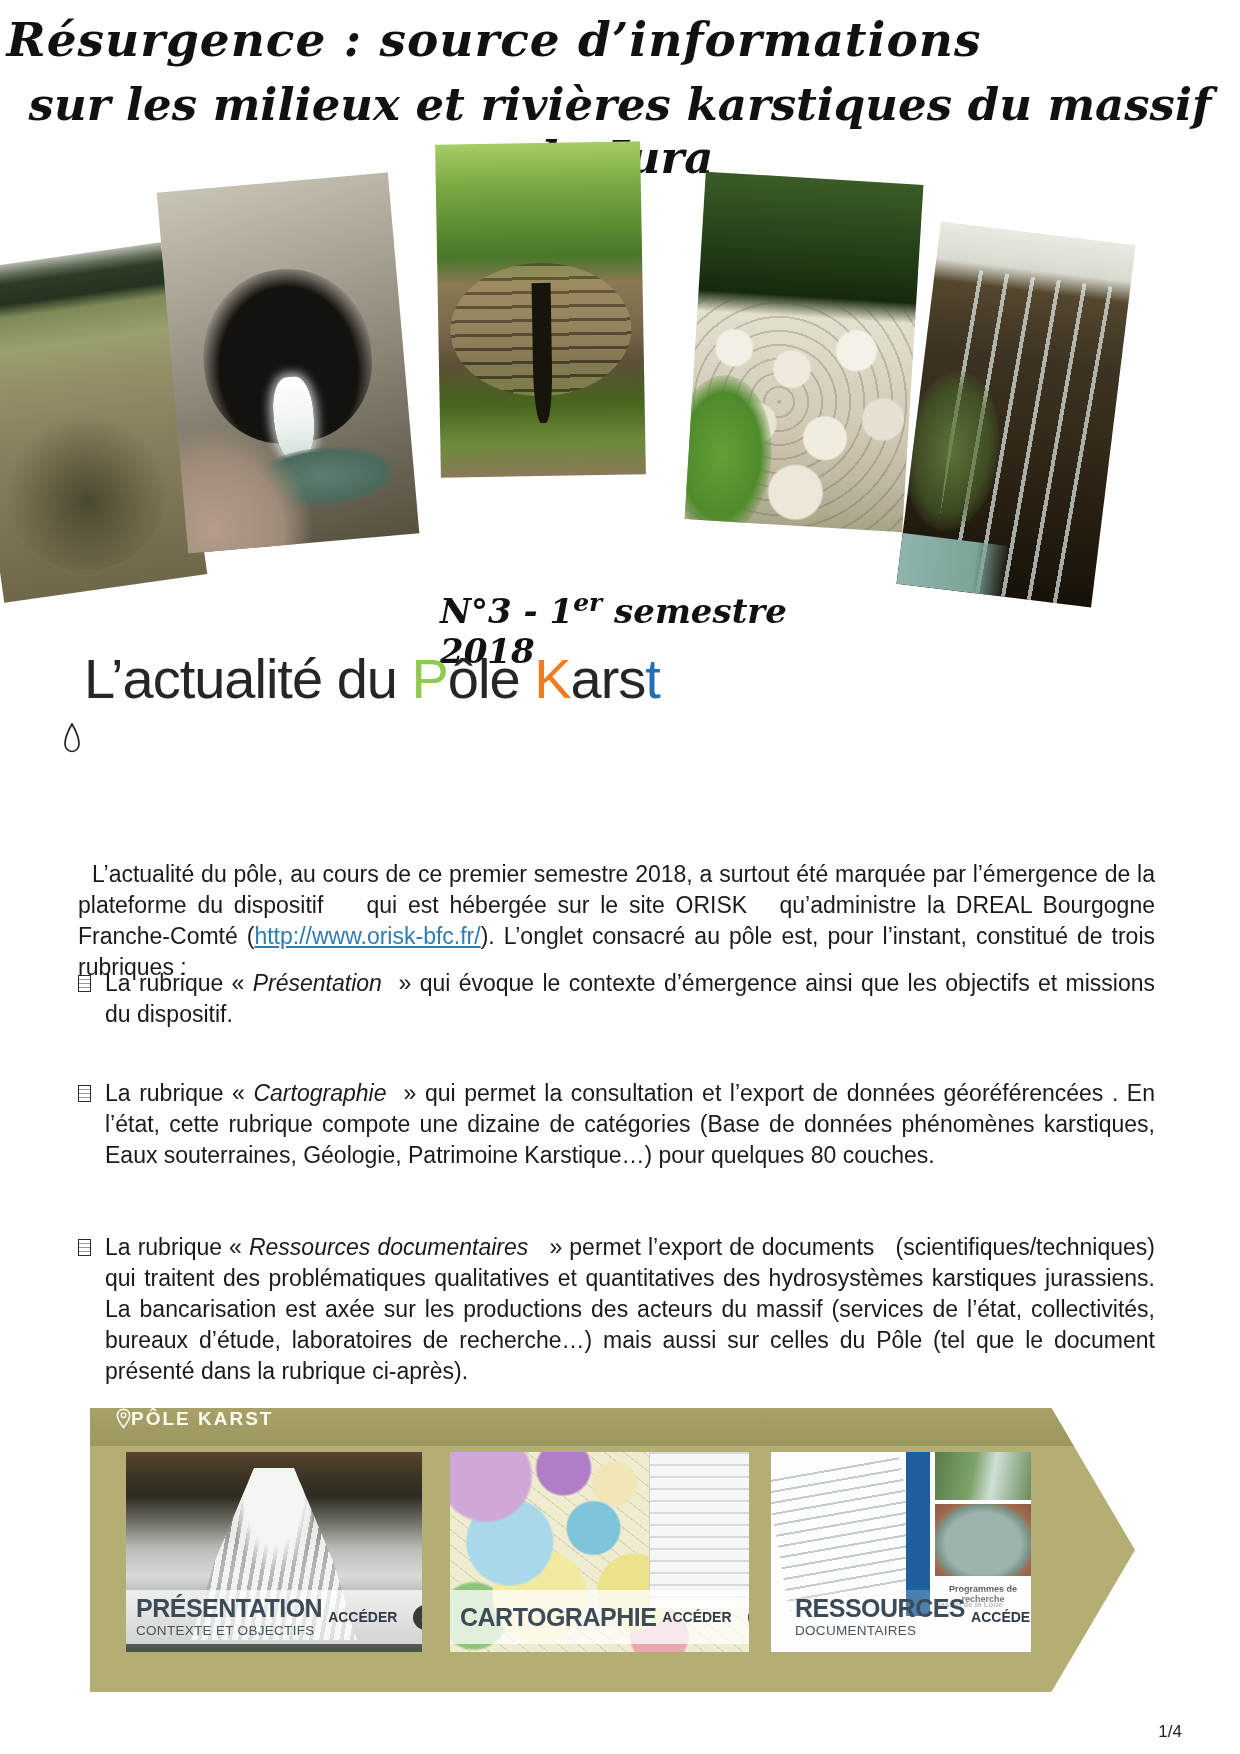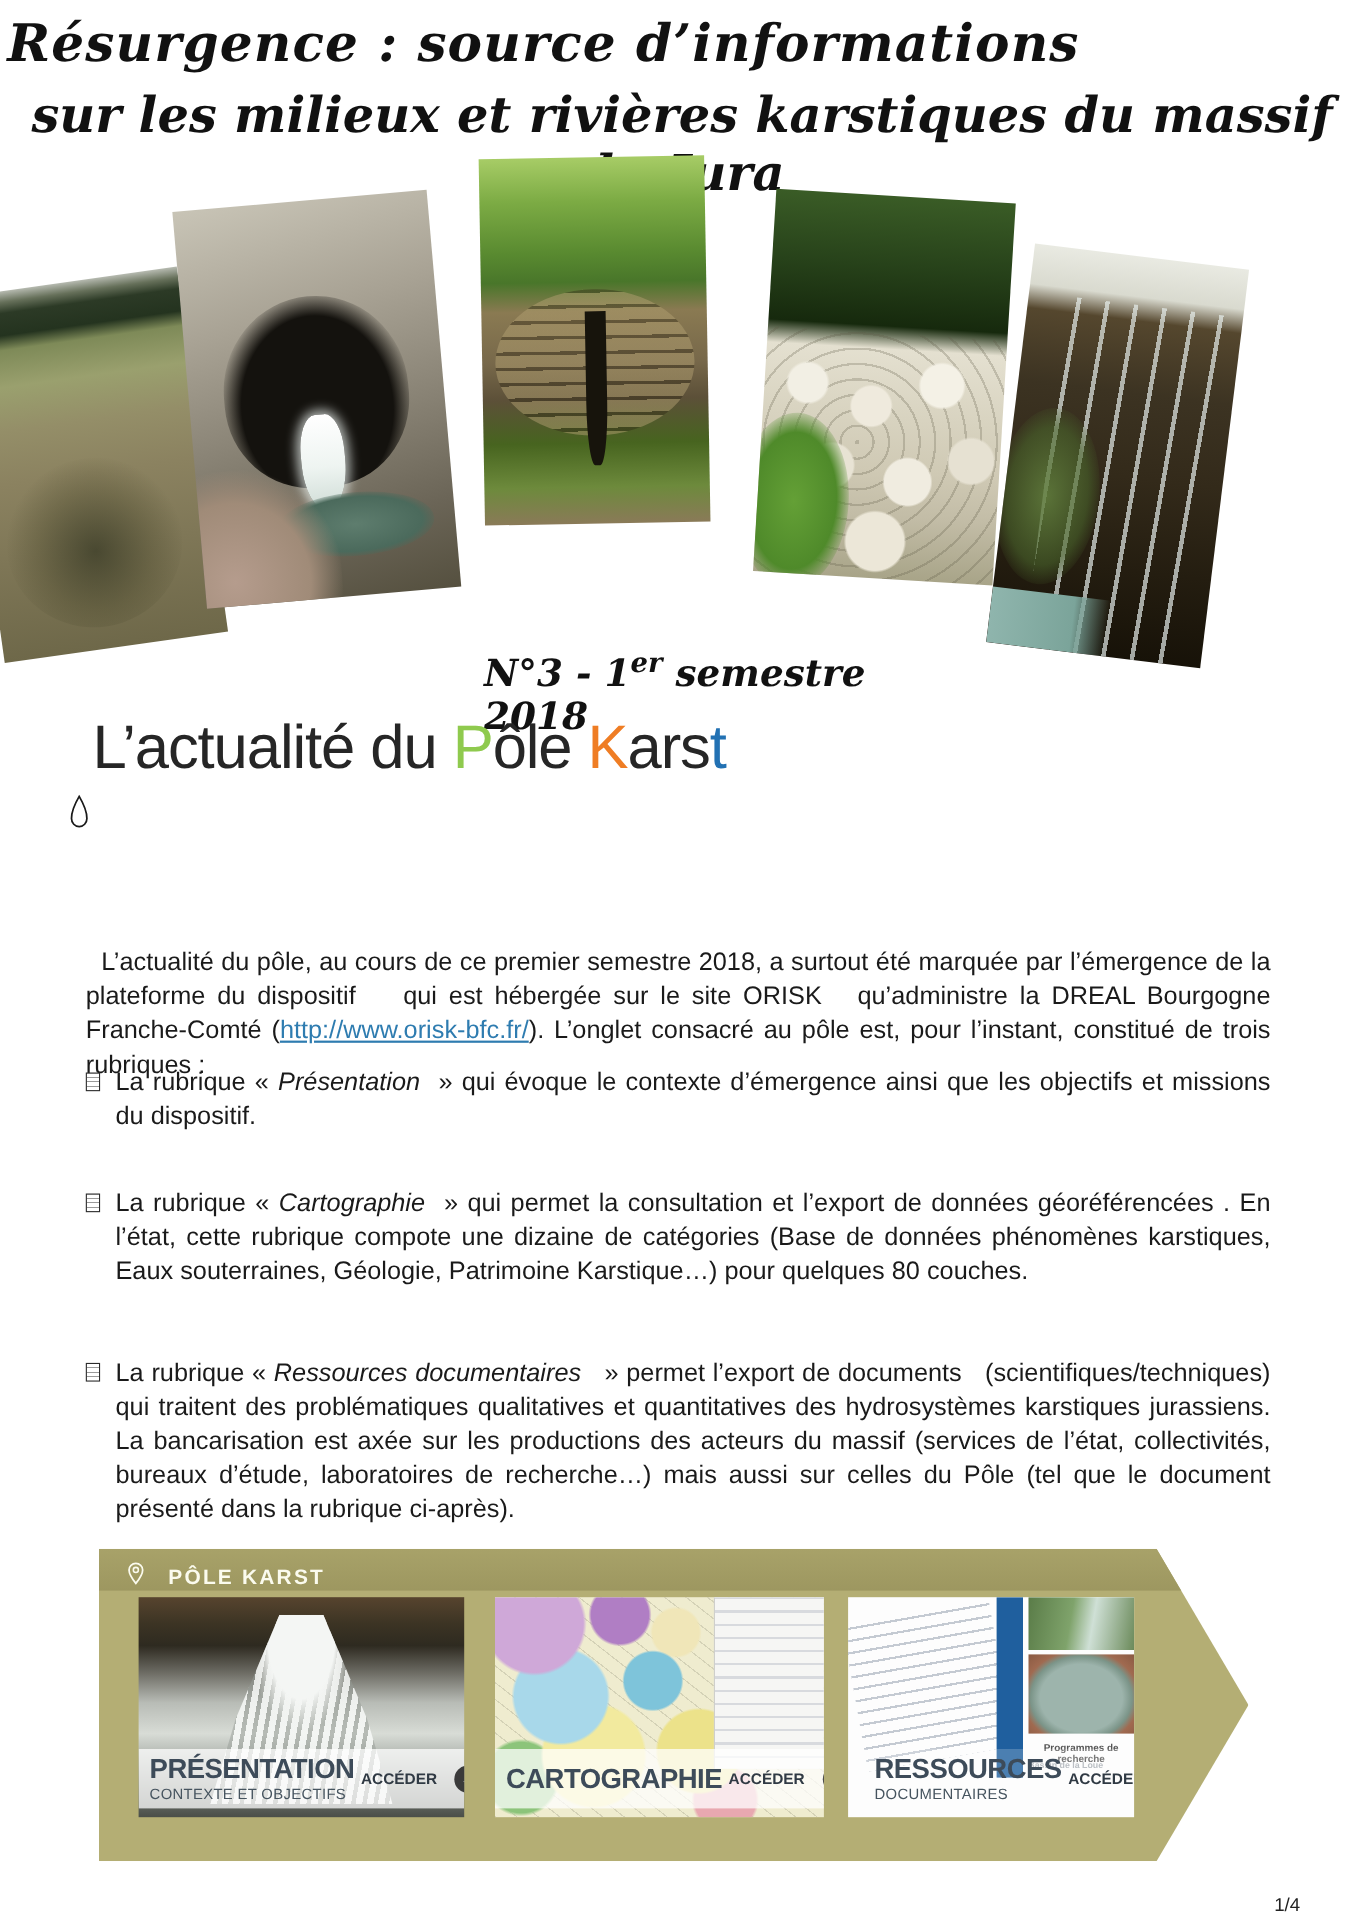--- a/index.html
+++ b/index.html
@@ -68,21 +68,21 @@
   .tofu{flex:0 0 auto;width:11px;height:15px;margin-top:7px;border:1.3px solid #2a2a2a;
     background:repeating-linear-gradient(0deg,transparent 0 3px,#9a9a9a 3px 4px);}
   .btext{flex:1;}
   .rubric{font-style:italic;}
 
   
   .banner{position:absolute;left:90px;top:1408px;width:1045px;height:284px;
     background:#b4ae74;
     clip-path:polygon(0 0,92% 0,100% 50%,92% 100%,0 100%);}
   .strip{position:absolute;left:0;top:0;width:100%;height:38px;background:linear-gradient(180deg,#a8a269 0%,#9d9760 100%);
-    display:flex;align-items:flex-end;gap:22px;padding-left:26px;box-sizing:border-box;}
+    display:flex;align-items:flex-start;gap:0;padding-left:26px;box-sizing:border-box;}
   .strip-title{color:#fbfbee;font-weight:bold;font-size:19px;letter-spacing:2px;}
   .card{position:absolute;top:44px;height:200px;background:#ddd;overflow:hidden;cursor:pointer;}
   #card1{left:36px;width:296px;
     background:linear-gradient(180deg,#57442e 0%,#3c3424 12%,#2e2a20 22%,#6b6a62 34%,#b8bcb6 48%,#d8dcd6 62%,#9aa09a 78%,#4a4e48 100%);}
   #card1 .cascade{position:absolute;left:22%;top:8%;width:56%;height:86%;
     background:
       radial-gradient(ellipse at 50% 12%,#f4f6f4 0 26%,transparent 40%),
       repeating-linear-gradient(100deg,rgba(248,250,248,.85) 0 6px,rgba(150,156,150,.5) 6px 10px);
     clip-path:polygon(38% 0,62% 0,86% 55%,100% 100%,0 100%,14% 55%);}
   #card2{left:360px;width:299px;background:#efeccf;}

